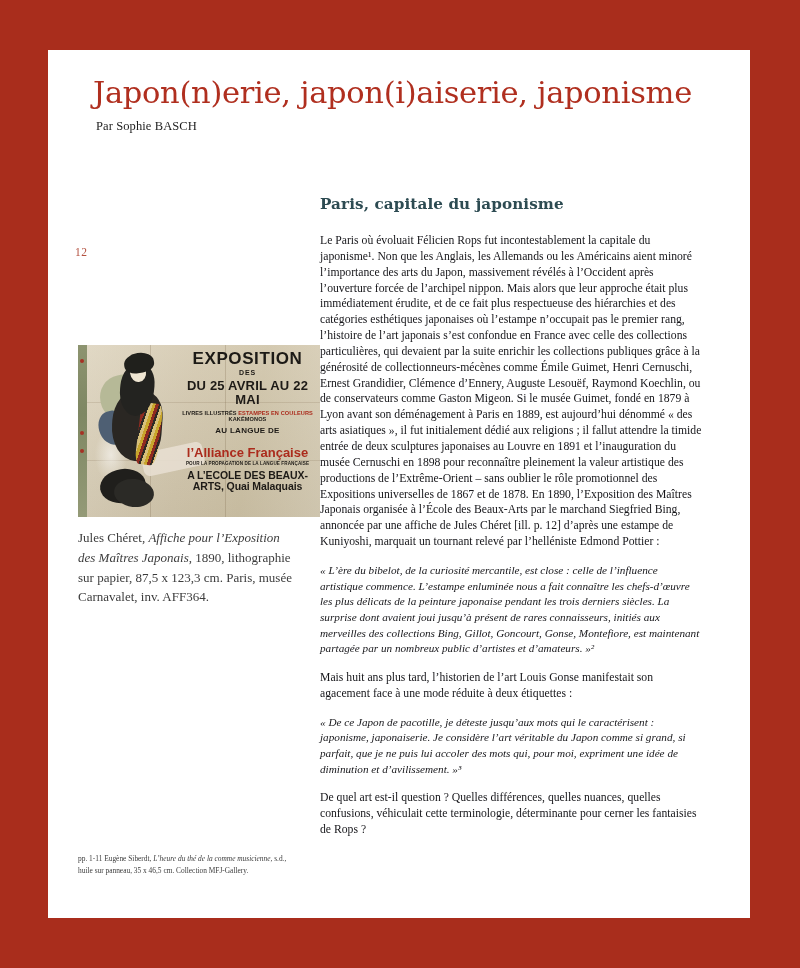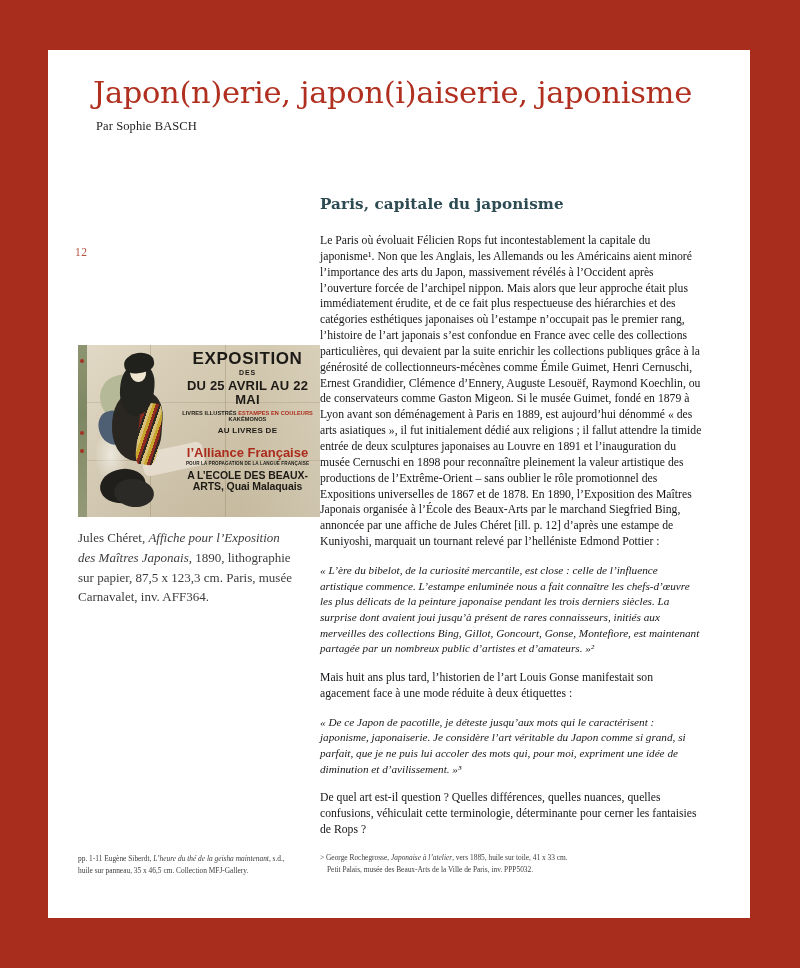--- a/index.html
+++ b/index.html
@@ -306,21 +306,21 @@
         <div class="g-hair"></div>
         <div class="g-foot"></div>
         <div class="g-foot2"></div>
       </div>
 
       <div class="poster-text">
         <div class="pt-exposition">EXPOSITION</div>
         <div class="pt-des">DES</div>
         <div class="pt-dates">DU 25 AVRIL AU 22 MAI</div>
         <div class="pt-livres"><span>LIVRES ILLUSTRÉS </span><span class="red">ESTAMPES EN COULEURS</span><span> KAKÉMONOS</span></div>
-        <div class="pt-profit">AU LIVRES DE</div>
+        <div class="pt-profit">AU LANGUE DE</div>
         <div class="pt-alliance">l’Alliance Française</div>
         <div class="pt-propagation">POUR LA PROPAGATION DE LA LANGUE FRANÇAISE</div>
         <div class="pt-ecole">A L’ECOLE DES BEAUX-ARTS, Quai Malaquais</div>
 
       </div>
     </div>
 
     <div class="caption">
       <span>Jules Chéret, </span><em>Affiche pour l’Exposition des Maîtres Japonais</em><span>, 1890, lithographie sur papier, 87,5 x 123,3 cm. Paris, musée Carnavalet, inv. AFF364.</span>
     </div>
@@ -330,21 +330,17 @@
     <h2 class="section-head">Paris, capitale du japonisme</h2>
 
     <p class="body-p">Le Paris où évoluait Félicien Rops fut incontestablement la capitale du japonisme¹. Non que les Anglais, les Allemands ou les Américains aient minoré l’importance des arts du Japon, massivement révélés à l’Occident après l’ouverture forcée de l’archipel nippon. Mais alors que leur approche était plus immédiatement érudite, et de ce fait plus respectueuse des hiérarchies et des catégories esthétiques japonaises où l’estampe n’occupait pas le premier rang, l’histoire de l’art japonais s’est confondue en France avec celle des collections particulières, qui devaient par la suite enrichir les collections publiques grâce à la générosité de collectionneurs-mécènes comme Émile Guimet, Henri Cernuschi, Ernest Grandidier, Clémence d’Ennery, Auguste Lesouëf, Raymond Koechlin, ou de conservateurs comme Gaston Migeon. Si le musée Guimet, fondé en 1879 à Lyon avant son déménagement à Paris en 1889, est aujourd’hui dénommé « des arts asiatiques », il fut initialement dédié aux religions ; il fallut attendre la timide entrée de deux sculptures japonaises au Louvre en 1891 et l’inauguration du musée Cernuschi en 1898 pour reconnaître pleinement la valeur artistique des productions de l’Extrême-Orient – sans oublier le rôle promotionnel des Expositions universelles de 1867 et de 1878. En 1890, l’Exposition des Maîtres Japonais organisée à l’École des Beaux-Arts par le marchand Siegfried Bing, annoncée par une affiche de Jules Chéret [ill. p. 12] d’après une estampe de Kuniyoshi, marquait un tournant relevé par l’helléniste Edmond Pottier :</p>
     <p class="quote-p">« L’ère du bibelot, de la curiosité mercantile, est close : celle de l’influence artistique commence. L’estampe enluminée nous a fait connaître les chefs-d’œuvre les plus délicats de la peinture japonaise pendant les trois derniers siècles. La surprise dont avaient joui jusqu’à présent de rares connaisseurs, initiés aux merveilles des collections Bing, Gillot, Goncourt, Gonse, Montefiore, est maintenant partagée par un nombreux public d’artistes et d’amateurs. »²</p>
     <p class="body-p">Mais huit ans plus tard, l’historien de l’art Louis Gonse manifestait son agacement face à une mode réduite à deux étiquettes :</p>
     <p class="quote-p">« De ce Japon de pacotille, je déteste jusqu’aux mots qui le caractérisent : japonisme, japonaiserie. Je considère l’art véritable du Japon comme si grand, si parfait, que je ne puis lui accoler des mots qui, pour moi, expriment une idée de diminution et d’avilissement. »³</p>
     <p class="body-p">De quel art est-il question ? Quelles différences, quelles nuances, quelles confusions, véhiculait cette terminologie, déterminante pour cerner les fantaisies de Rops ?</p>
   </div>
 
   <div class="foot-left">
-    <span>pp. 1-11 Eugène Siberdt, </span><em>L’heure du thé de la geisha maintenant</em><span>, s.d., huile sur panneau, 35 x 46,5 cm. Collection MFJ-Gallery.</span>
+    <span>pp. 1-11 Eugène Siberdt, </span><em>L’heure du thé de la comme musicienne</em><span>, s.d., huile sur panneau, 35 x 46,5 cm. Collection MFJ-Gallery.</span>
   </div>
 
-  <div class="foot-right">
-    <div><span>&gt; </span><span>George Rochegrosse, </span><em>Japonaise à l’atelier</em><span>, vers 1885, huile sur toile, 41 x 33 cm.</span></div>
-    <div class="ln2">Petit Palais, musée des Beaux-Arts de la Ville de Paris, inv. PPP5032.</div>
-  </div>
 
 </div>
 
 </body></html>

